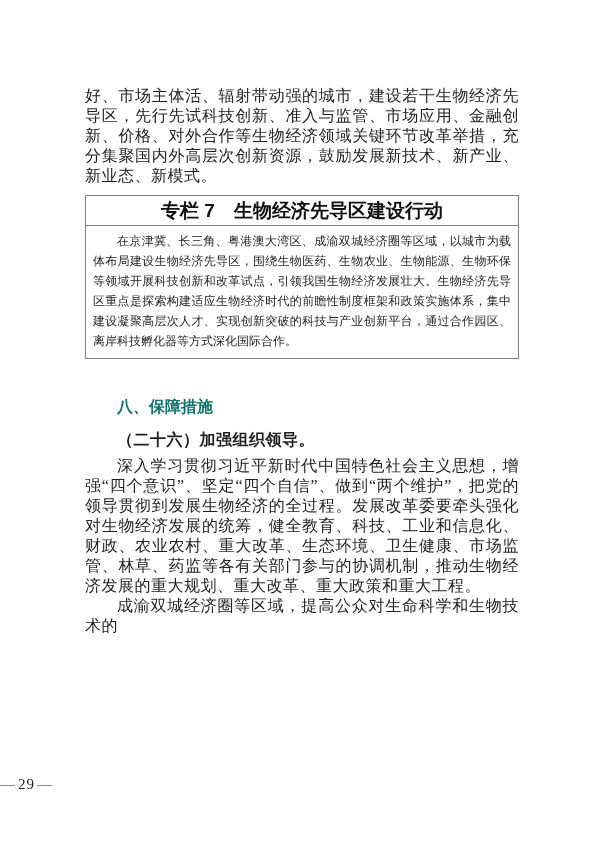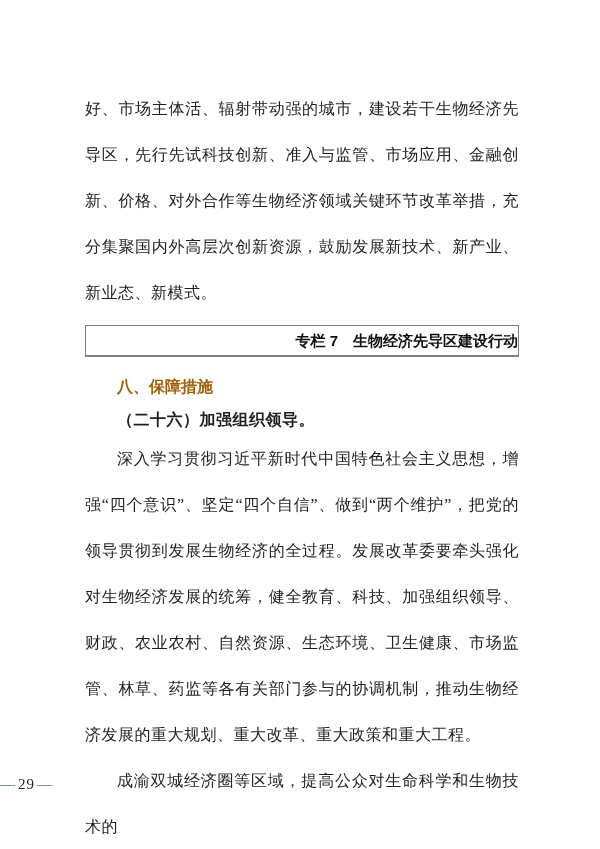--- a/index.html
+++ b/index.html
@@ -18,60 +18,60 @@
   }
   .content {
     position: absolute;
     top: 86px;
     left: 85px;
     width: 434px;
   }
   p { margin: 0; }
   .body-text {
     font-size: 16px;
-    line-height: 46px;
+    line-height: 20px;
     letter-spacing: 0.5px;
     text-align: justify;
     text-justify: inter-character;
   }
   .indent2 { text-indent: 2em; }
 
   .column-box {
     margin-top: 9px;
     border: 1px solid #808080;
     background: #ffffff;
   }
   .column-box-header {
-    text-align: right;
+    text-align: center;
     font-family: "Liberation Sans", "DejaVu Sans", sans-serif;
     font-weight: bold;
-    font-size: 15px;
+    font-size: 19px;
     line-height: 18px;
     padding: 6px 0 5px 0;
     border-bottom: 1px solid #808080;
     color: #111111;
   }
   .column-box-body {
     padding: 5px 7px 7px 7px;
     font-size: 12px;
     line-height: 20px;
     text-indent: 2em;
     text-align: justify;
     text-justify: inter-character;
     color: #1f1f1f;
   }
 
   .section-heading {
-    margin: 13px 0 0 0;
+    margin: 31px 0 0 0;
     text-indent: 2em;
     font-family: "Liberation Sans", "DejaVu Sans", sans-serif;
     font-weight: bold;
     font-size: 16px;
     line-height: 33px;
-    color: #a16207;
+    color: #0f766e;
   }
   .item-heading {
     text-indent: 2em;
     font-size: 16px;
     font-weight: 600;
     line-height: 33px;
     letter-spacing: 0.5px;
     color: #1f1f1f;
   }
 
@@ -89,27 +89,28 @@
 </head>
 <body>
 
 <div class="page">
   <div class="content">
 
     <p class="body-text">好、市场主体活、辐射带动强的城市，建设若干生物经济先导区，先行先试科技创新、准入与监管、市场应用、金融创新、价格、对外合作等生物经济领域关键环节改革举措，充分集聚国内外高层次创新资源，鼓励发展新技术、新产业、新业态、新模式。</p>
 
     <div class="column-box">
       <div class="column-box-header">专栏 7　生物经济先导区建设行动</div>
+      <div class="column-box-body">在京津冀、长三角、粤港澳大湾区、成渝双城经济圈等区域，以城市为载体布局建设生物经济先导区，围绕生物医药、生物农业、生物能源、生物环保等领域开展科技创新和改革试点，引领我国生物经济发展壮大。生物经济先导区重点是探索构建适应生物经济时代的前瞻性制度框架和政策实施体系，集中建设凝聚高层次人才、实现创新突破的科技与产业创新平台，通过合作园区、离岸科技孵化器等方式深化国际合作。</div>
     </div>
 
     <h2 class="section-heading">八、保障措施</h2>
 
     <p class="item-heading">（二十六）加强组织领导。</p>
 
-    <p class="body-text indent2">深入学习贯彻习近平新时代中国特色社会主义思想，增强“四个意识”、坚定“四个自信”、做到“两个维护”，把党的领导贯彻到发展生物经济的全过程。发展改革委要牵头强化对生物经济发展的统筹，健全教育、科技、加强组织领导、财政、农业农村、自然资源、生态环境、卫生健康、市场监管、林草、药监等各有关部门参与的协调机制，推动生物经济发展的重大规划、重大改革、重大政策和重大工程。</p>
+    <p class="body-text indent2">深入学习贯彻习近平新时代中国特色社会主义思想，增强“四个意识”、坚定“四个自信”、做到“两个维护”，把党的领导贯彻到发展生物经济的全过程。发展改革委要牵头强化对生物经济发展的统筹，健全教育、科技、工业和信息化、财政、农业农村、重大改革、生态环境、卫生健康、市场监管、林草、药监等各有关部门参与的协调机制，推动生物经济发展的重大规划、重大改革、重大政策和重大工程。</p>
 
 
     <p class="body-text indent2">成渝双城经济圈等区域，提高公众对生命科学和生物技术的</p>
 
   </div>
 
   <div class="footer">
     <span class="dash">—</span><span class="num">29</span><span class="dash">—</span>
   </div>
 </div>

